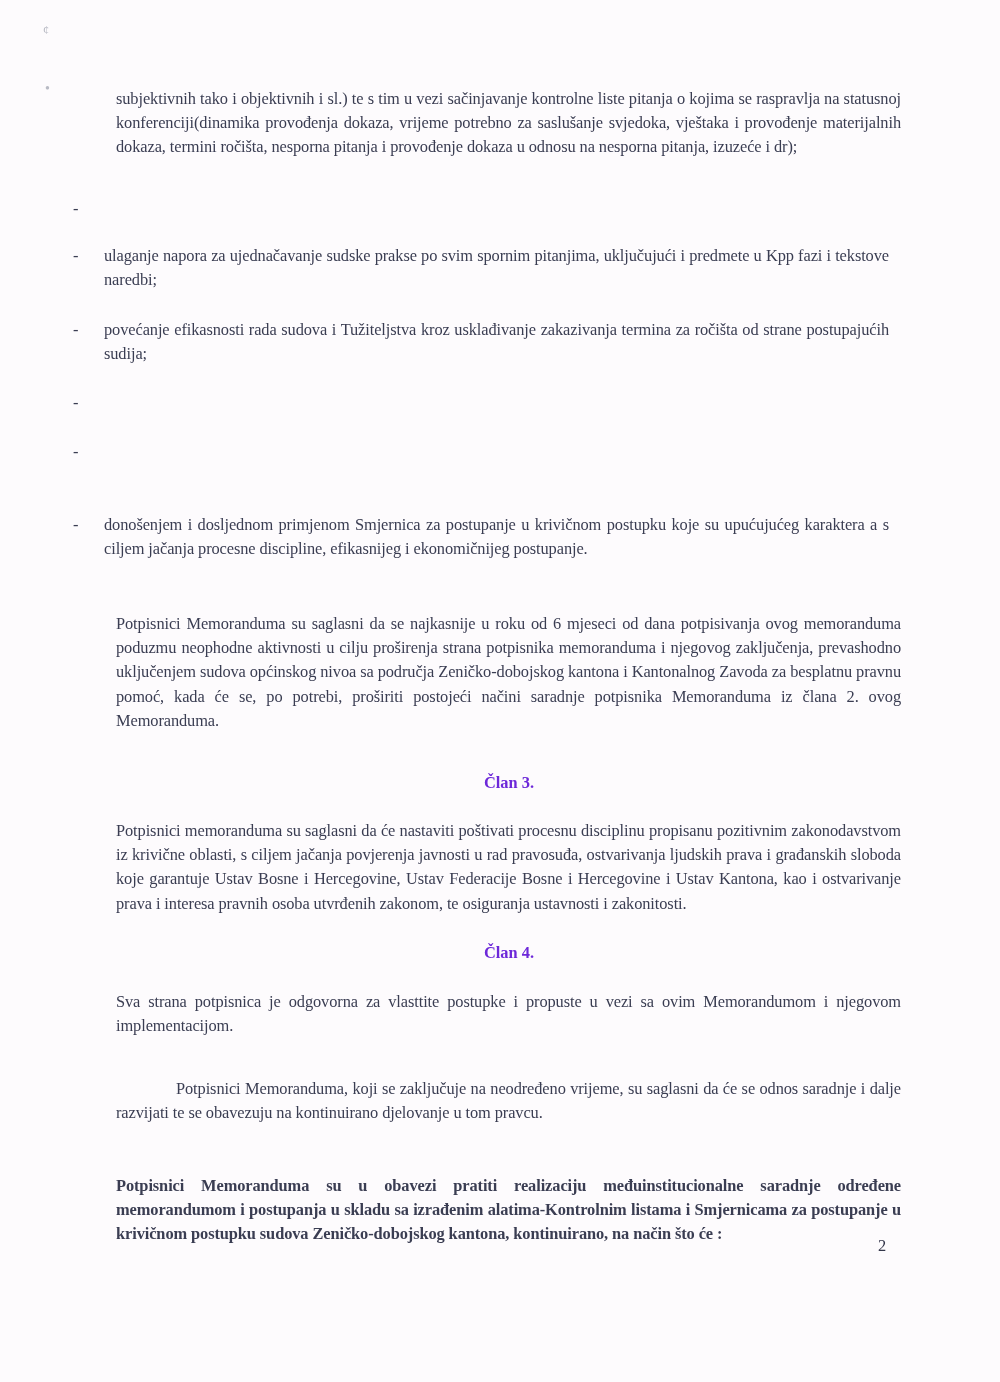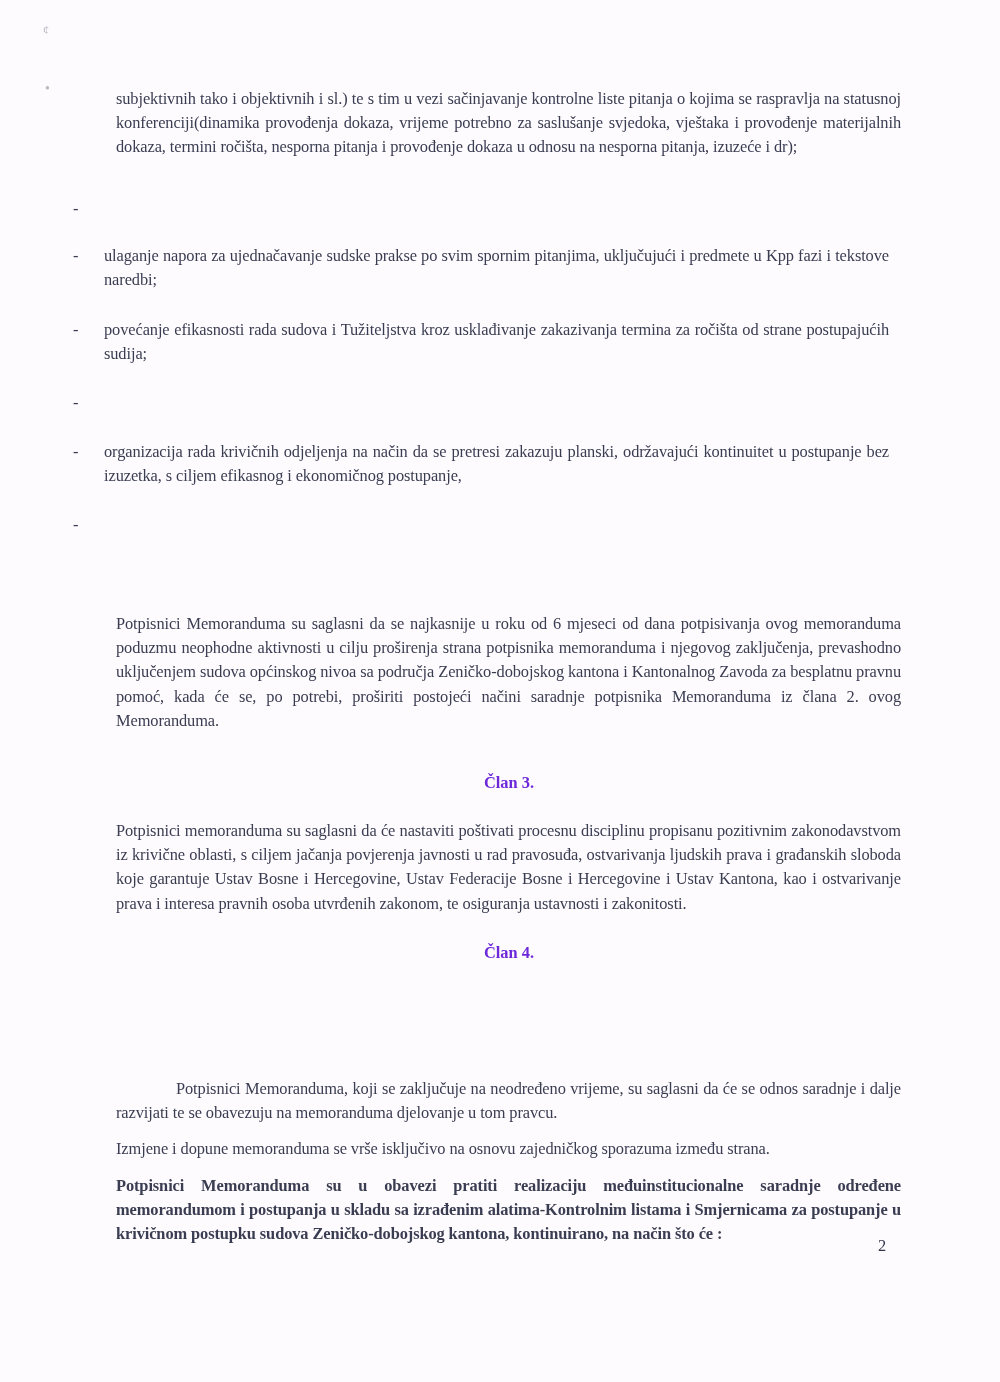--- a/index.html
+++ b/index.html
@@ -101,32 +101,32 @@
     <span class="dash">-</span>
     <span>povećanje efikasnosti rada sudova i Tužiteljstva kroz usklađivanje zakazivanja termina za ročišta od strane postupajućih sudija;</span>
   </div>
 
   <div class="bullet" style="top:391px;">
     <span class="dash">-</span>
   </div>
 
   <div class="bullet" style="top:440px;">
     <span class="dash">-</span>
-    <span>organizacija rada krivičnih odjeljenja na način da se pretresi zakazuju planski, održavajući kontinuitet u postupanje bez izuzetka, s ciljem  efikasnog i ekonomičnog postupanje,</span>
   </div>
 
   <div class="bullet" style="top:513px;">
     <span class="dash">-</span>
+    <span>donošenjem i dosljednom primjenom Smjernica za postupanje u krivičnom postupku koje su upućujućeg karaktera a s ciljem jačanja procesne discipline, efikasnijeg i ekonomičnijeg postupanje.</span>
   </div>
 
   <p class="para" style="top:600px;">Potpisnici Memoranduma su saglasni da se najkasnije u roku od 6 mjeseci od dana potpisivanja ovog memoranduma poduzmu neophodne aktivnosti u cilju proširenja strana potpisnika memoranduma i njegovog zaključenja, prevashodno uključenjem sudova općinskog nivoa sa područja Zeničko-dobojskog kantona i Kantonalnog Zavoda za besplatnu pravnu pomoć, kada će se, po potrebi, proširiti postojeći načini saradnje potpisnika Memoranduma iz člana 2. ovog Memoranduma.</p>
 
   <h3 class="heading" style="top:759px;">Član 3.</h3>
   <p class="para" style="top:807px;">Potpisnici memoranduma su saglasni da će nastaviti poštivati procesnu disciplinu propisanu pozitivnim zakonodavstvom iz krivične oblasti, s ciljem jačanja povjerenja javnosti u rad pravosuđa, ostvarivanja ljudskih prava i građanskih sloboda koje garantuje Ustav Bosne i Hercegovine, Ustav Federacije Bosne i Hercegovine i Ustav Kantona, kao i ostvarivanje prava i interesa pravnih osoba utvrđenih zakonom, te osiguranja ustavnosti i zakonitosti.</p>
 
   <h3 class="heading" style="top:929px;">Član 4.</h3>
+  <p class="para" style="top:978px;">Sva strana potpisnica je odgovorna za vlasttite postupke i propuste u vezi sa ovim Memorandumom i njegovom implementacijom.</p>
 
-  <p class="para indent" style="top:1065px;">Potpisnici Memoranduma, koji se zaključuje na neodređeno vrijeme, su saglasni da će se odnos saradnje i dalje razvijati te se obavezuju na memoranduma djelovanje u tom pravcu.</p>
-  <p class="para" style="top:1125px;">Izmjene i dopune memoranduma se vrše isključivo na osnovu zajedničkog sporazuma između strana.</p>
+  <p class="para indent" style="top:1065px;">Potpisnici Memoranduma, koji se zaključuje na neodređeno vrijeme, su saglasni da će se odnos saradnje i dalje razvijati te se obavezuju na kontinuirano djelovanje u tom pravcu.</p>
   <p class="para" style="top:1162px;font-weight:bold;">Potpisnici Memoranduma su u obavezi pratiti realizaciju međuinstitucionalne saradnje određene memorandumom i postupanja u skladu sa izrađenim alatima-Kontrolnim listama i Smjernicama za postupanje u krivičnom postupku sudova Zeničko-dobojskog kantona, kontinuirano, na način što će :</p>
 
   <span class="pagenum">2</span>
 </div>
 
 </body></html>

